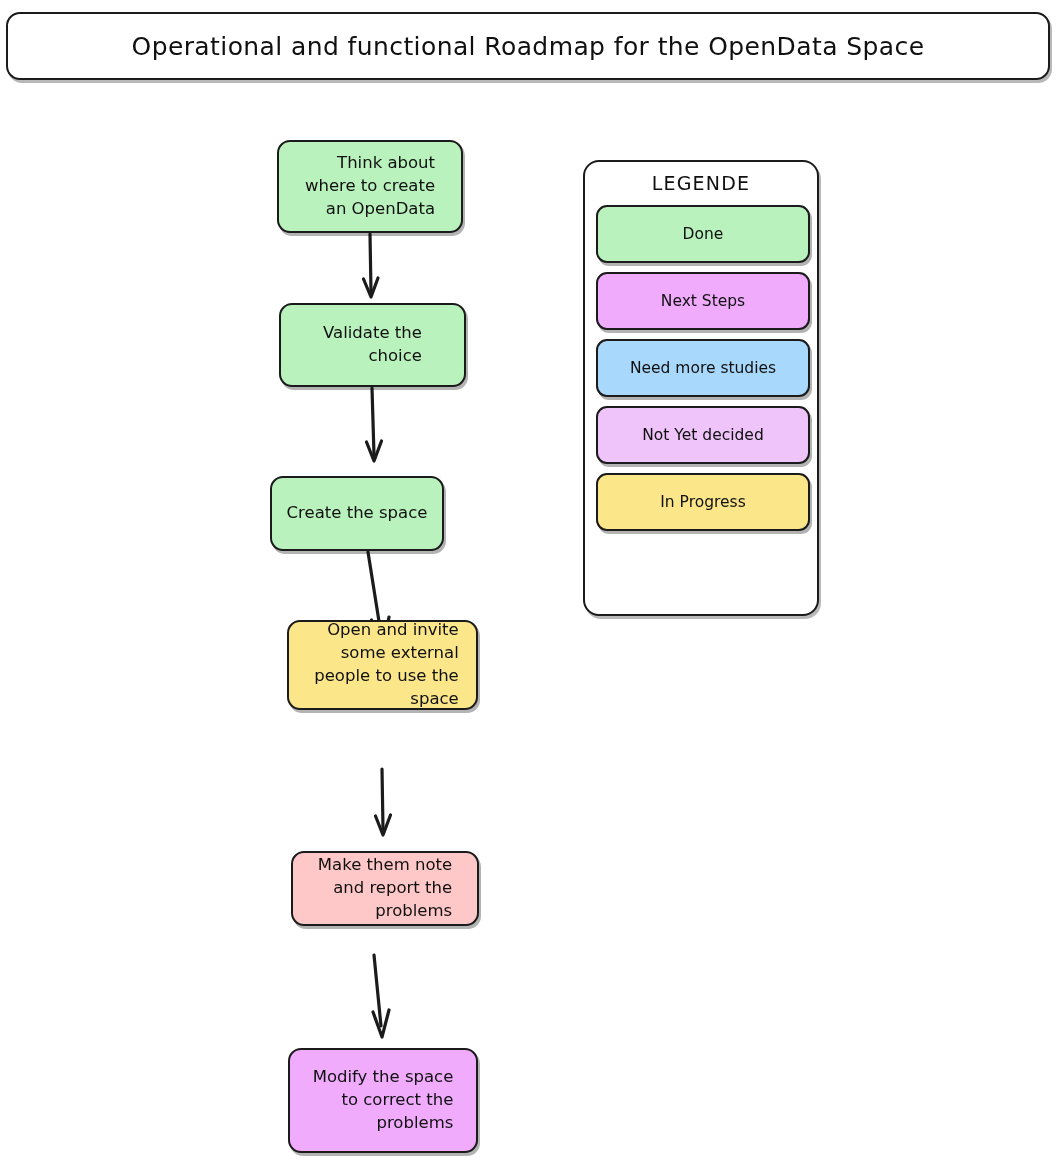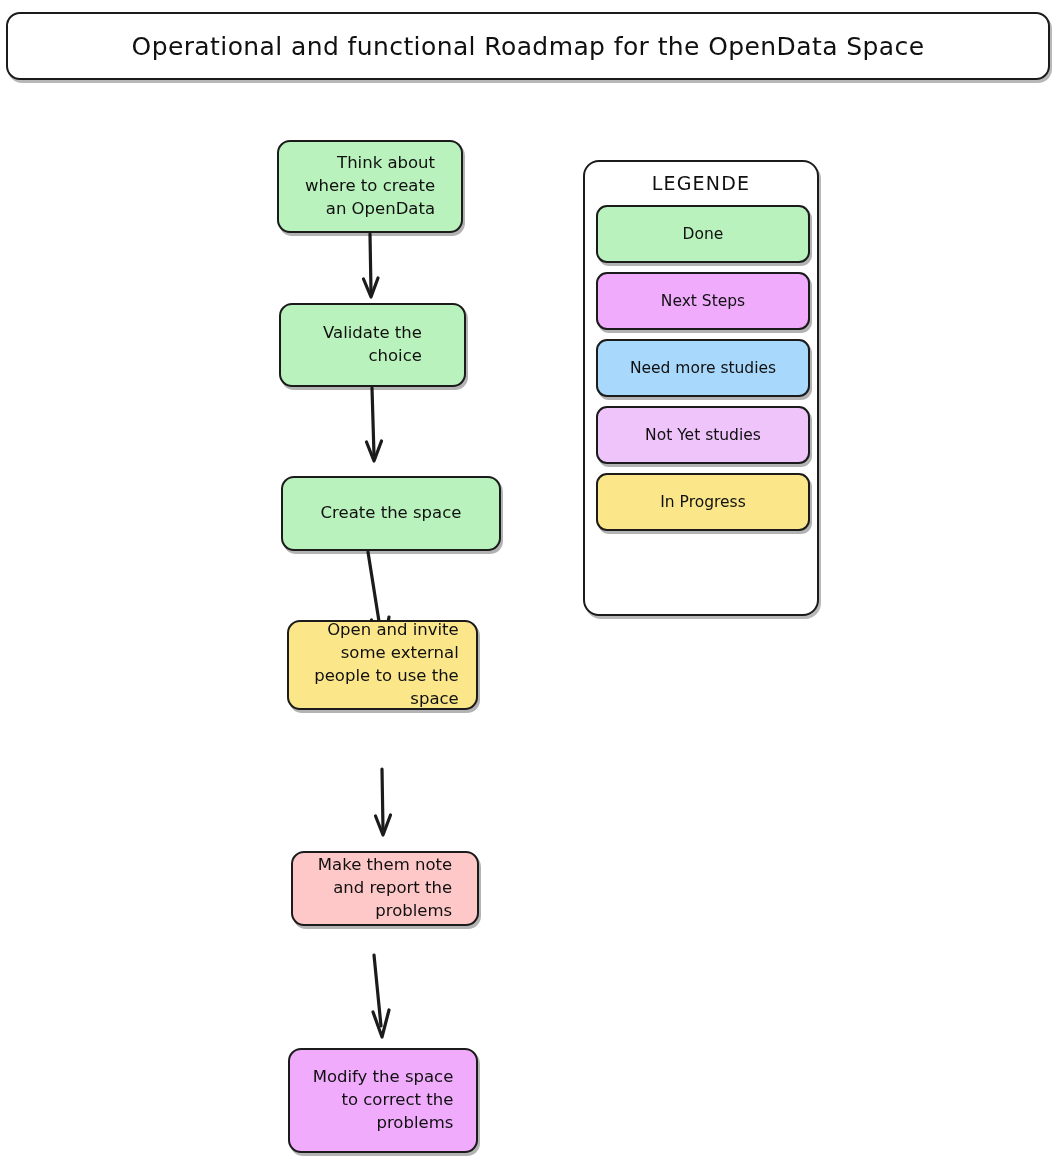--- a/index.html
+++ b/index.html
@@ -58,21 +58,21 @@
     text-align: right;
     color: #101010;
     font-size: 16.5px;
     line-height: 1.38;
     padding: 4px 8px;
     white-space: pre-line;
   }
 
   #node-think    { left: 277px; top: 140px;  width: 186px; height: 93px;  background: #b9f2bc; }
   #node-validate { left: 279px; top: 303px;  width: 187px; height: 84px;  background: #b9f2bc; }
-  #node-create   { left: 281px; top: 476px;  width: 220px; height: 75px;  background: #b9f2bc; }
+  #node-create   { left: 270px; top: 476px;  width: 174px; height: 75px;  background: #b9f2bc; }
   #node-open     { left: 287px; top: 620px;  width: 191px; height: 90px; background: #fbe78a; padding-left: 16px; }
   #node-report   { left: 291px; top: 851px;  width: 188px; height: 75px; background: #ffc8c8; }
   #node-modify   { left: 288px; top: 1048px; width: 190px; height: 105px; background: #ffc8c8; }
 
   #flow-arrows {
     position: absolute;
     left: 0;
     top: 0;
     width: 560px;
     height: 1165px;
@@ -170,16 +170,16 @@
 to correct the
 problems</div>
 </div>
 
 <div id="legend-panel">
   <div id="legend-title">LEGENDE</div>
   <div id="legend-items">
     <div class="legend-item" style="background: rgb(185, 242, 188);">Done</div>
     <div class="legend-item" style="background: #f0abfc;">Next Steps</div>
     <div class="legend-item" style="background: rgb(168, 216, 251);">Need more studies</div>
-    <div class="legend-item" style="background: rgb(238, 196, 250);">Not Yet studies</div>
+    <div class="legend-item" style="background: rgb(238, 196, 250);">Not Yet decided</div>
     <div class="legend-item" style="background: rgb(251, 231, 138);">In Progress</div>
   </div>
 </div>
 
 </body></html>

